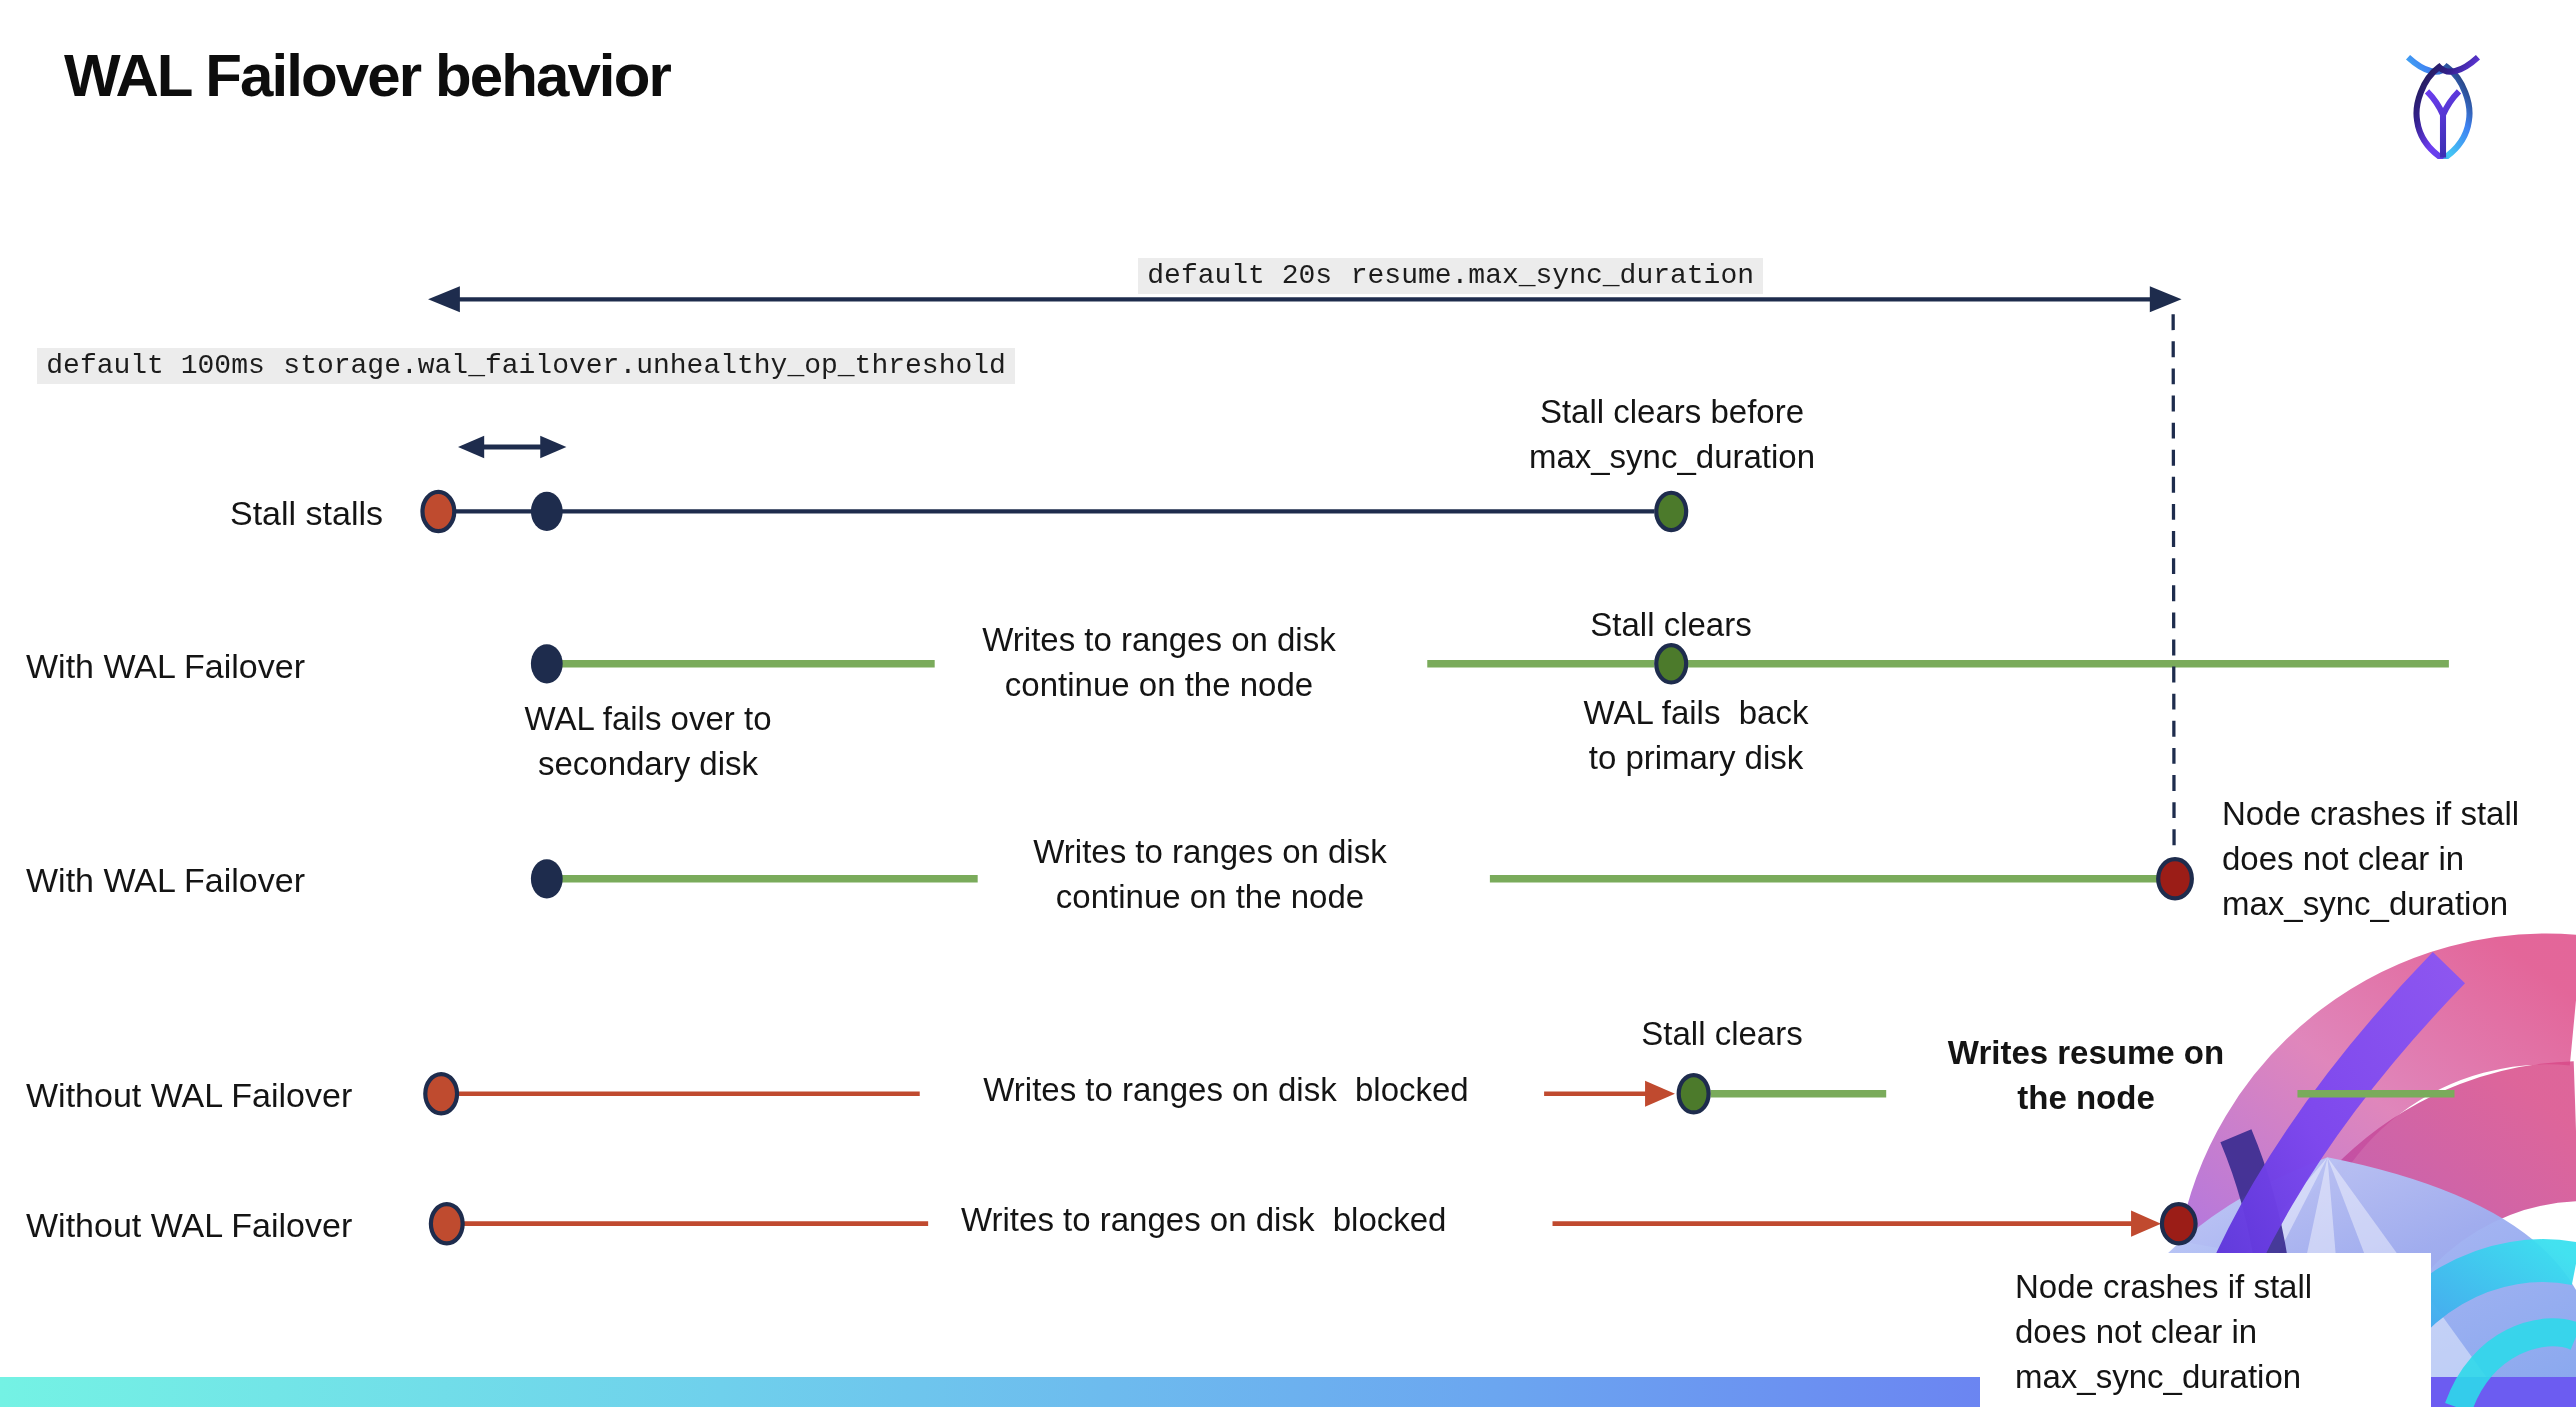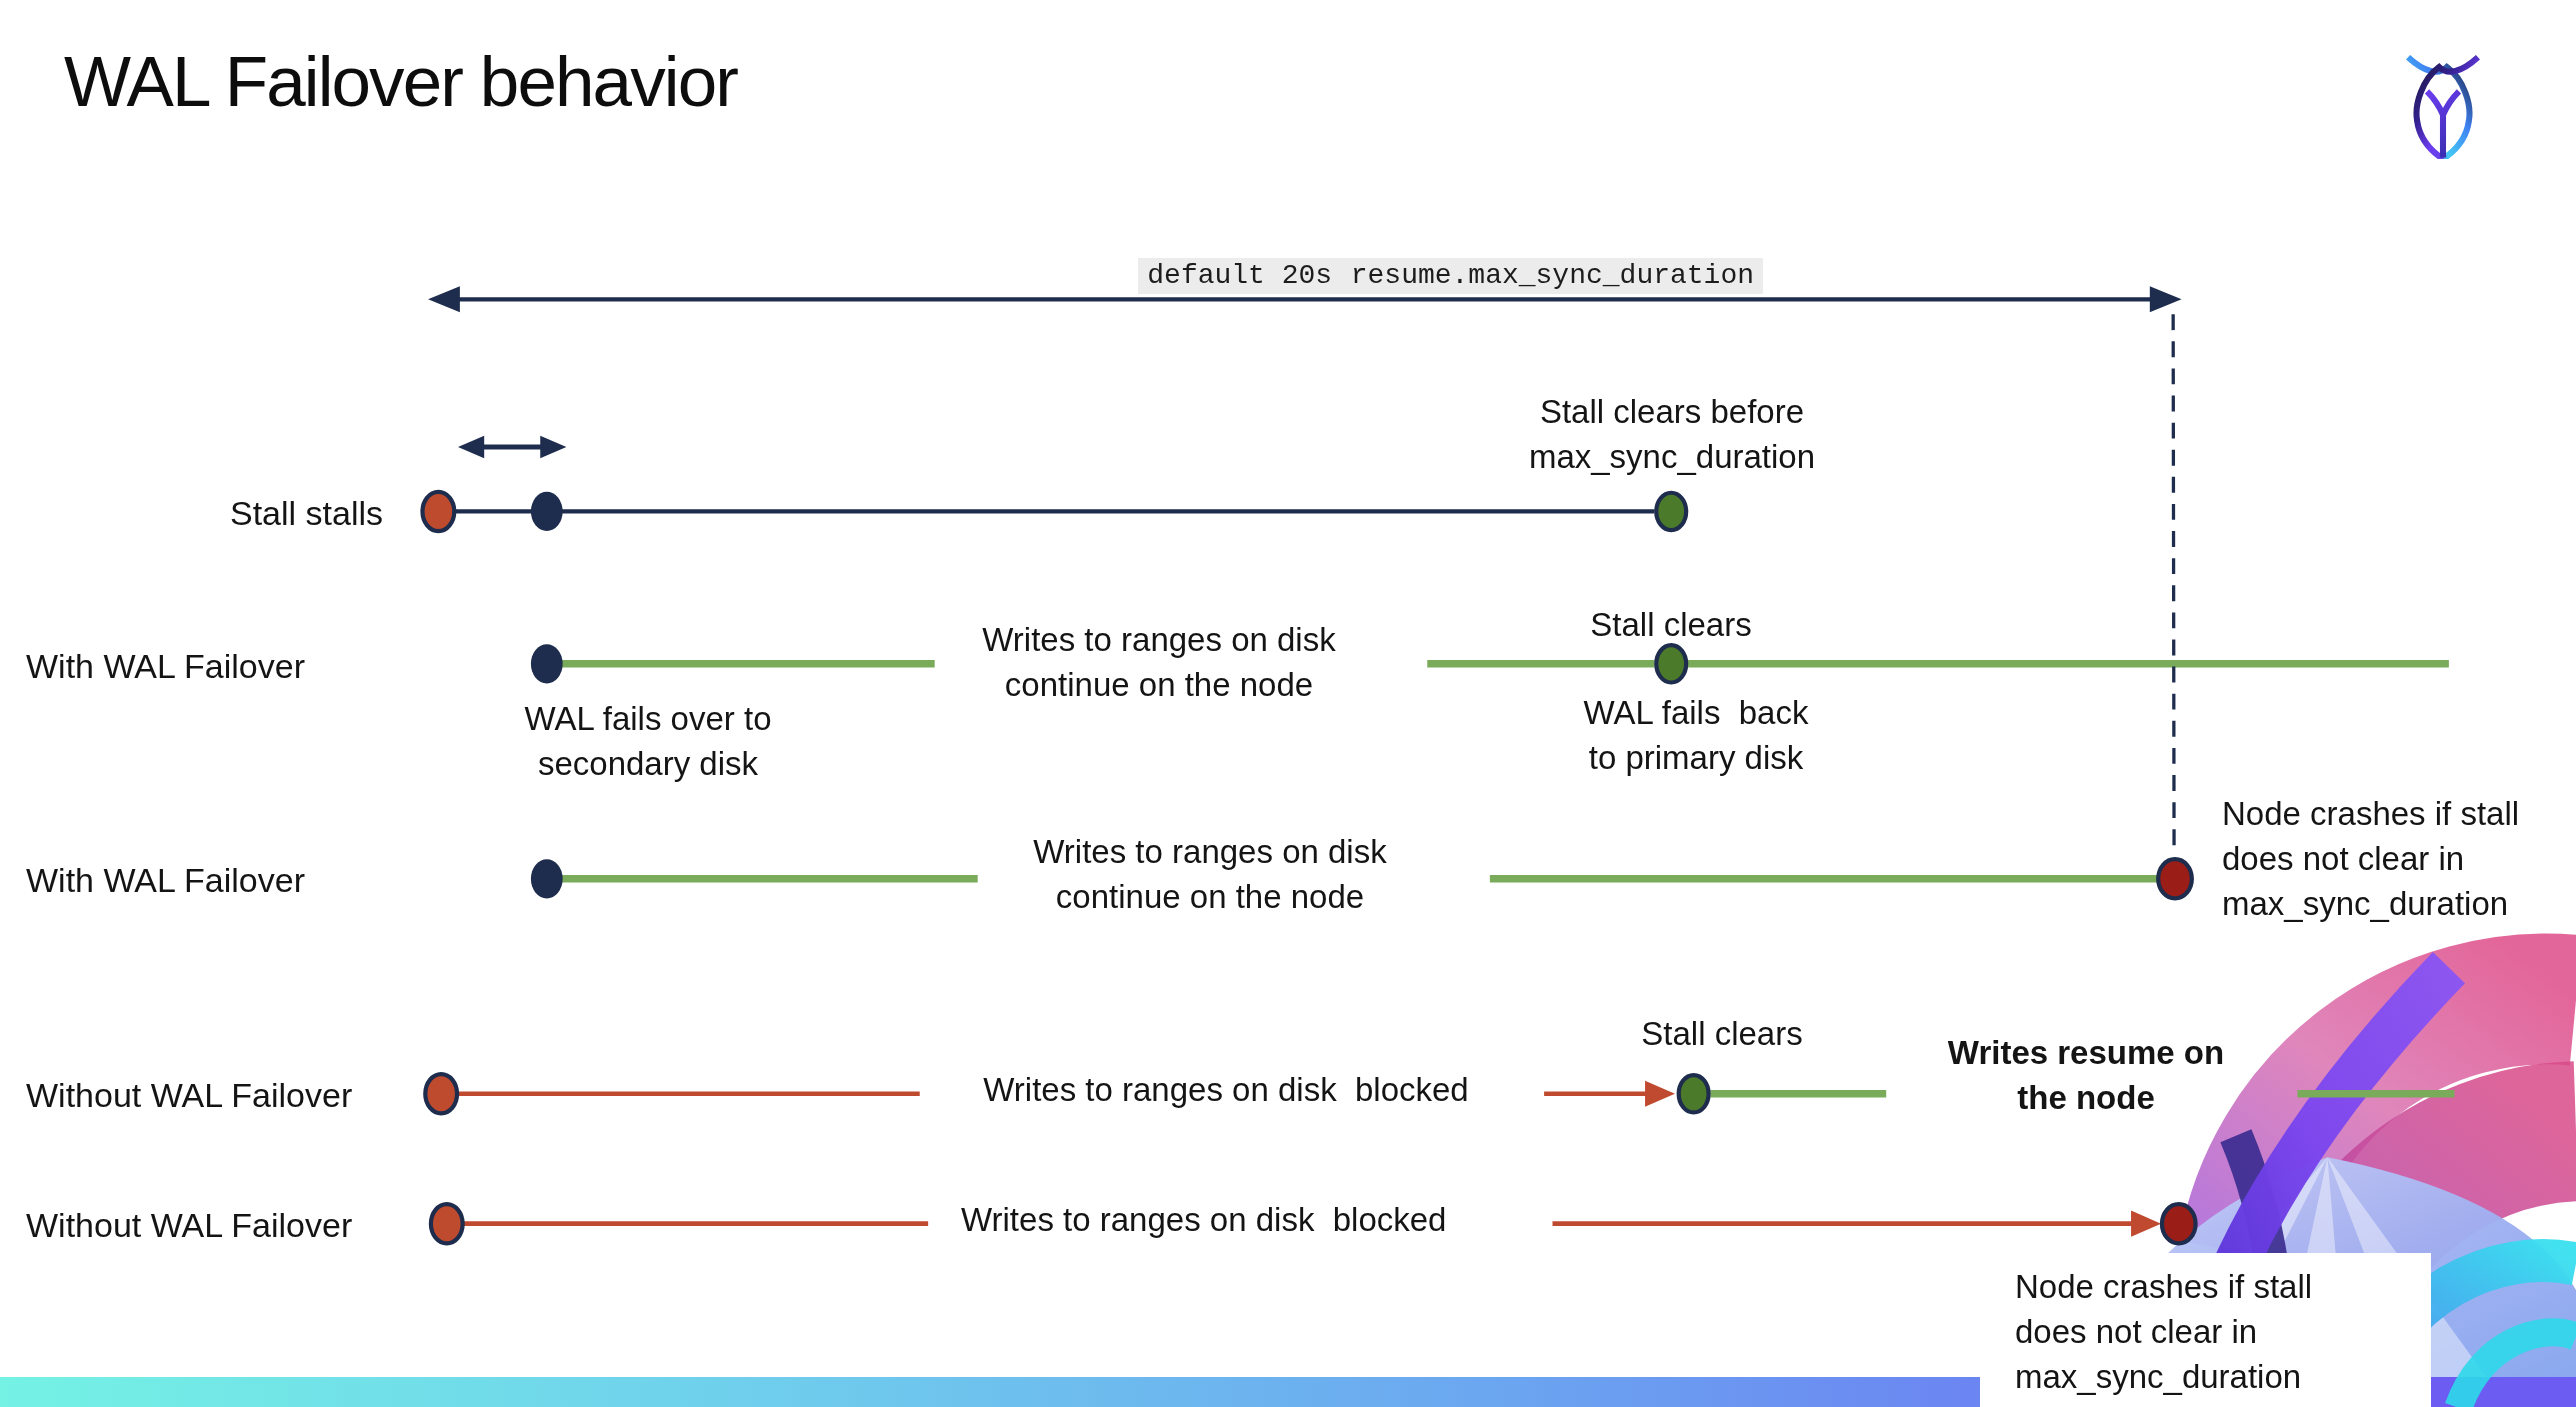--- a/index.html
+++ b/index.html
@@ -2,21 +2,21 @@
 <html style="font-size:15px"><head>
 <meta charset="utf-8">
 <style>
   html,body{margin:0;padding:0;background:#fff;}
   #slide{
     position:relative;width:2576px;height:1408px;background:#ffffff;
     overflow:hidden;font-family:"Liberation Sans","DejaVu Sans",sans-serif;color:#151515;
   }
   .abs{position:absolute;}
   #title{
-    left:64px;top:43px;font-size:71px;font-weight:400;letter-spacing:-1.9px;color:#0d0d0d;line-height:1.1;
+    left:64px;top:43px;font-size:60px;font-weight:700;letter-spacing:-1.9px;color:#0d0d0d;line-height:1.1;
   }
   .chipgroup{display:flex;flex-direction:row;align-items:flex-start;row-gap:2.8px;z-index:4;}
   .chip{
     display:inline-block;background:#ececec;color:#1c1c1c;
     font-family:"Liberation Mono","DejaVu Sans Mono",monospace;
     font-size:28px;line-height:36px;padding:0 9.3px;white-space:pre;
   }
   .rowlabel{
     font-size:34px;line-height:1;color:#141414;transform:translateY(-50%);white-space:nowrap;z-index:4;
   }
@@ -164,20 +164,24 @@
       </linearGradient>
     </defs>
     <path d="M 6 16 C 28 36 46 40 57 29 C 79 45 90 78 86 100 C 83 122 70 138 52 150" fill="none" stroke="url(#gL2)" stroke-width="8"></path>
     <path d="M 98 16 C 76 36 58 40 47 29 C 25 45 14 78 18 100 C 21 122 34 138 52 150" fill="none" stroke="url(#gL1)" stroke-width="8"></path>
     <path d="M 52 148 L 52 92 M 52 92 C 46 78 40 70 31 61 M 52 92 C 58 78 64 70 73 61" fill="none" stroke="url(#gL3)" stroke-width="8"></path>
   </svg>
 
   <div class="abs chipgroup" style="left:1138px;top:258px;">
     <span class="chip">default 20s</span>
     <span class="chip">resume.max_sync_duration</span>
+  </div>
+  <div class="abs chipgroup" style="left:37px;top:348px;">
+    <span class="chip">default 100ms</span>
+    <span class="chip">storage.wal_failover.unhealthy_op_threshold</span>
   </div>
 
   <div class="abs rowlabel" style="left:230px;top:513px;">Stall stalls</div>
   <div class="abs rowlabel" style="left:26px;top:666px;">With WAL Failover</div>
   <div class="abs rowlabel" style="left:26px;top:880px;">With WAL Failover</div>
   <div class="abs rowlabel" style="left:26px;top:1095px;">Without WAL Failover</div>
   <div class="abs rowlabel" style="left:26px;top:1225px;">Without WAL Failover</div>
 
   <div class="abs note center" style="left:1672px;top:389px;">Stall clears before
 max_sync_duration</div>

